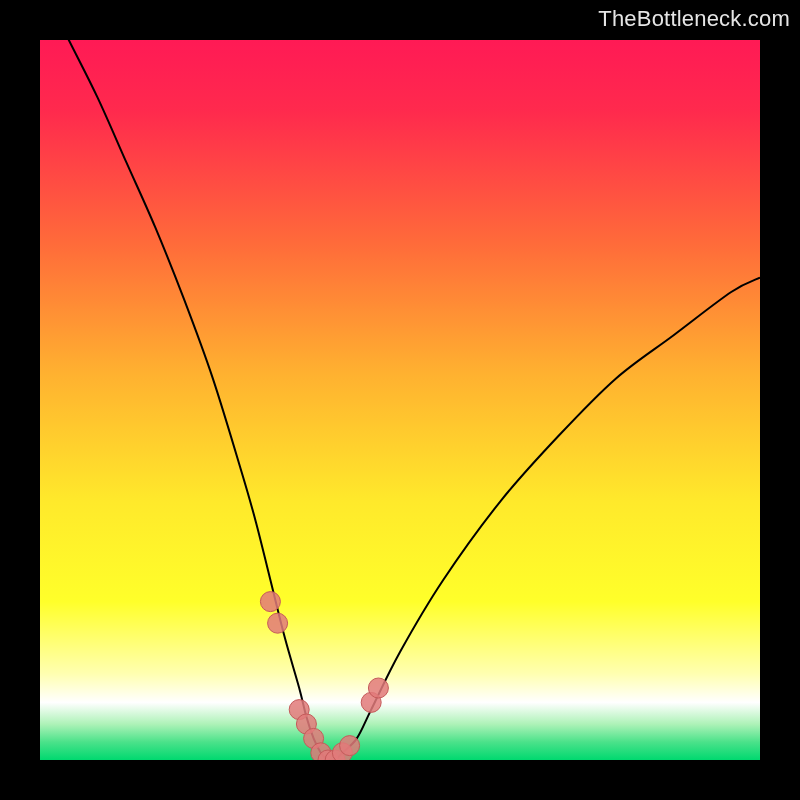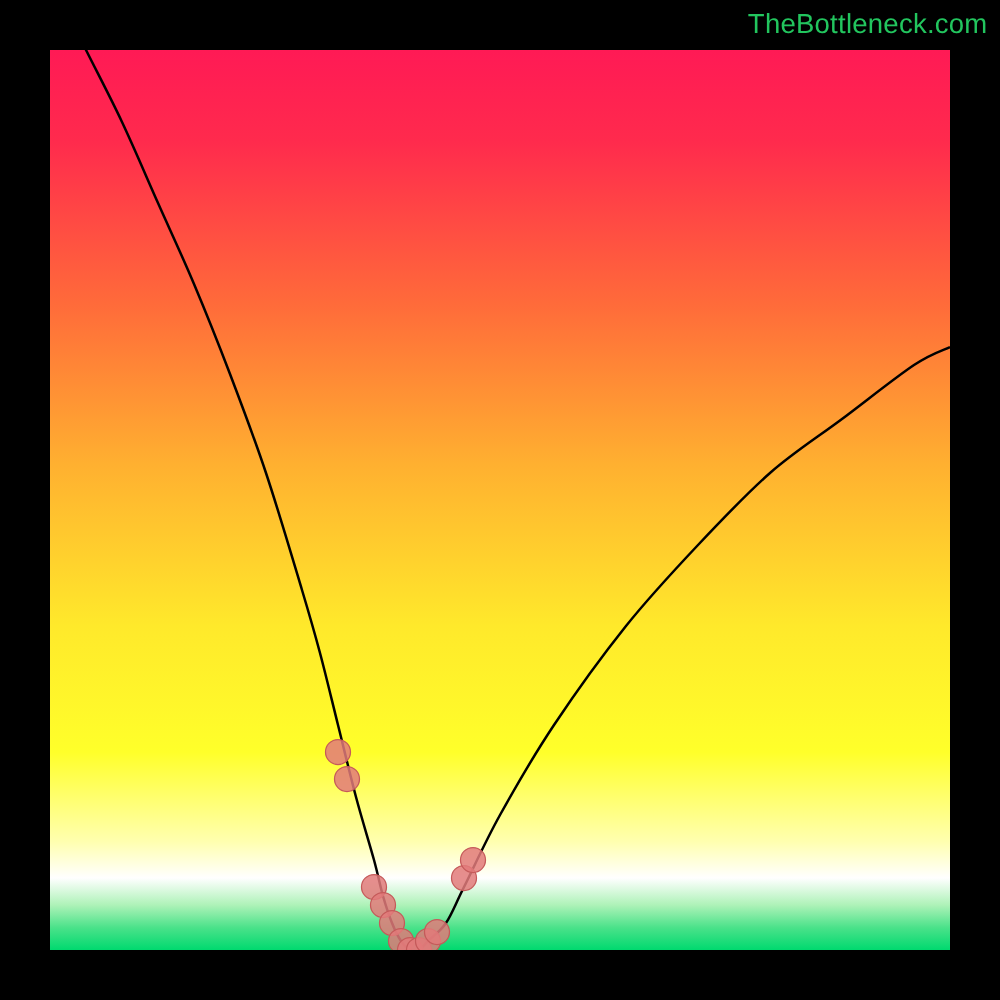--- a/index.html
+++ b/index.html
@@ -39,21 +39,21 @@
     top: 0;
     width: 100%;
     height: 100%;
   }
   .attribution {
     position: absolute;
     top: 6px;
     right: 10px;
     font-family: Arial, Helvetica, sans-serif;
     font-size: 22px;
-    color: #22c55e;
+    color: #e5e5e5;
     letter-spacing: 0.2px;
     font-weight: 500;
   }
 </style>
 </head>
 <body>
 
 <div class="frame">
 
   <div class="attribution">TheBottleneck.com</div>

